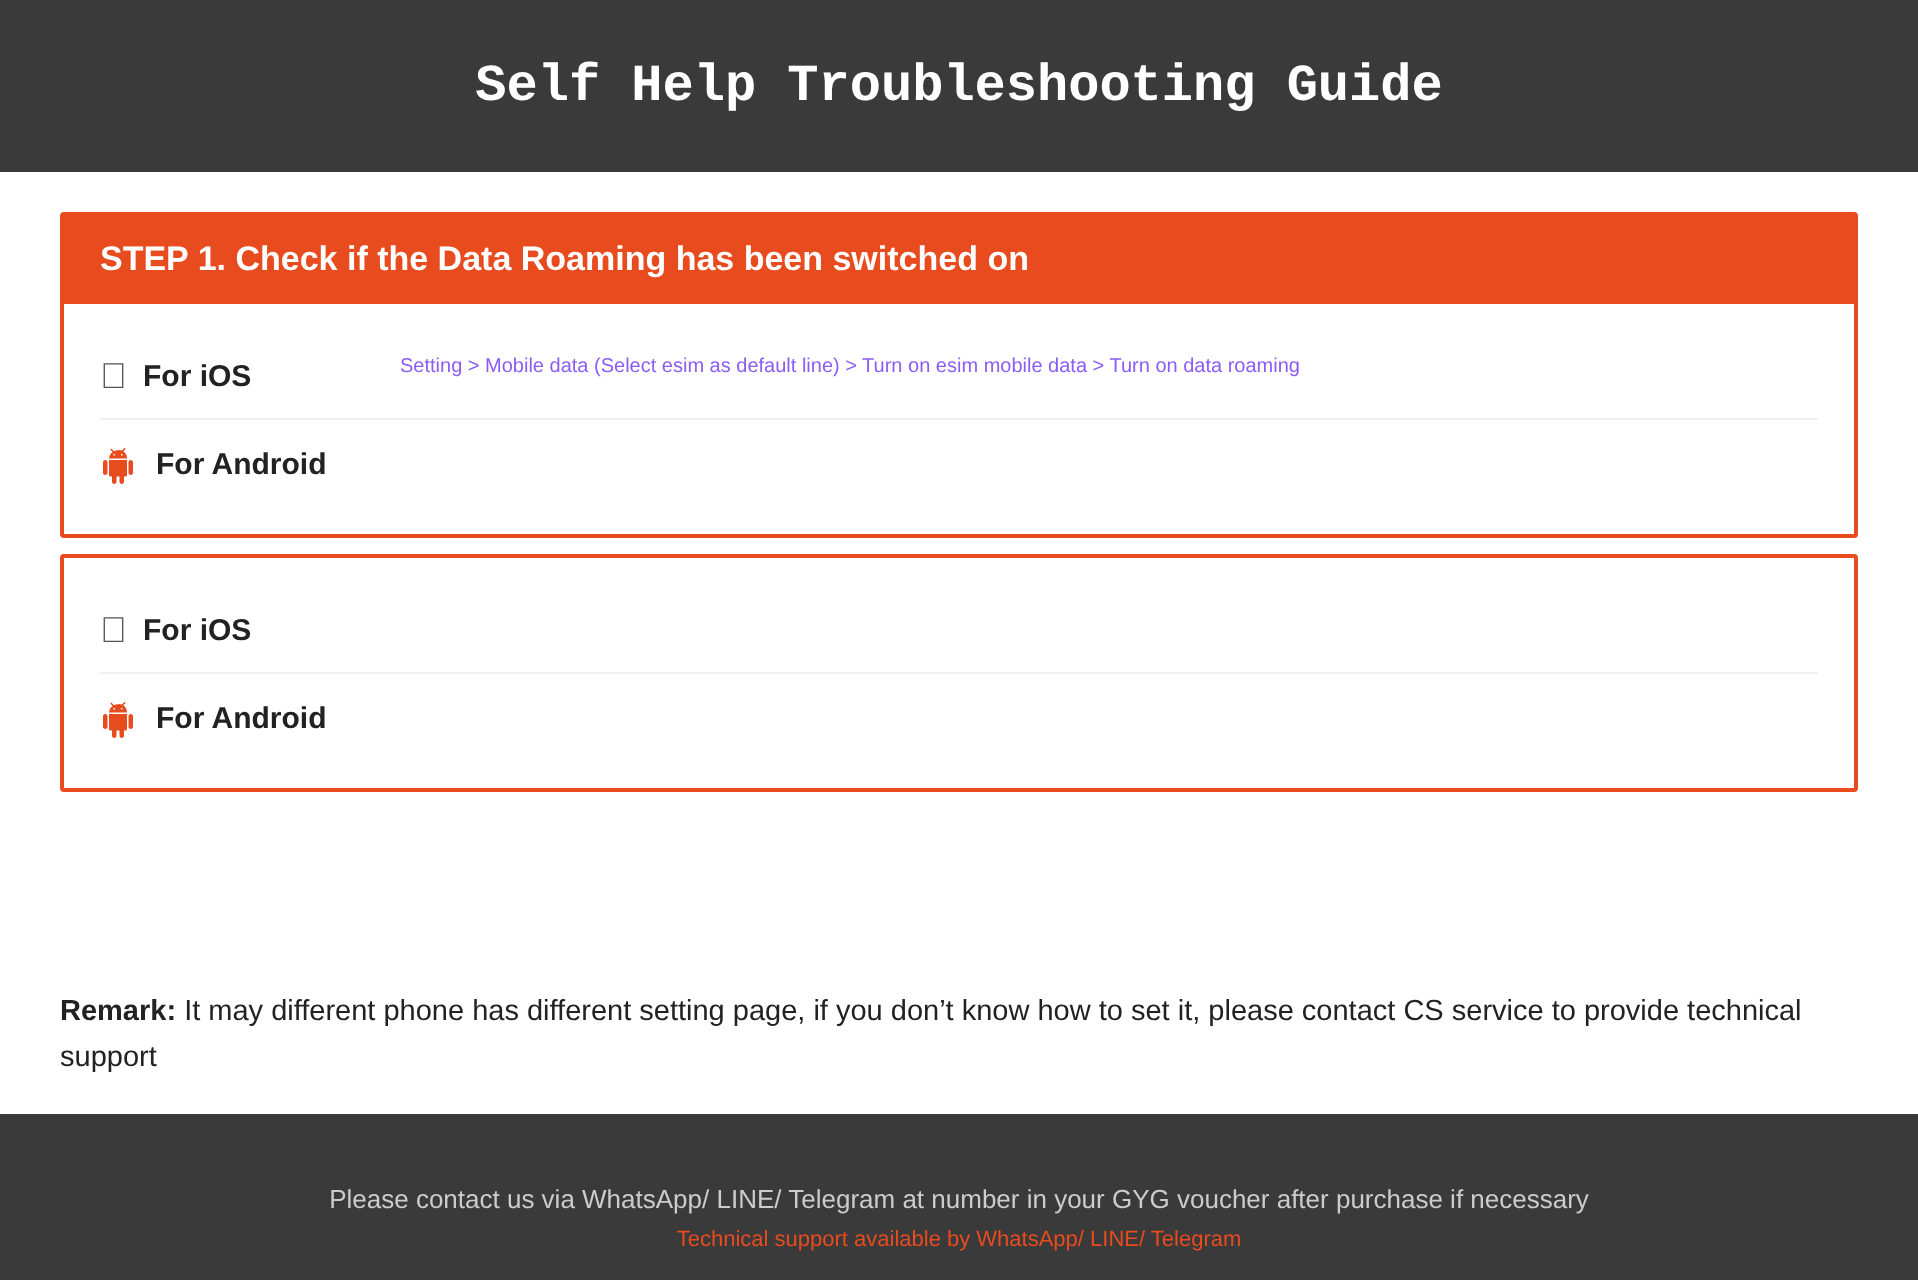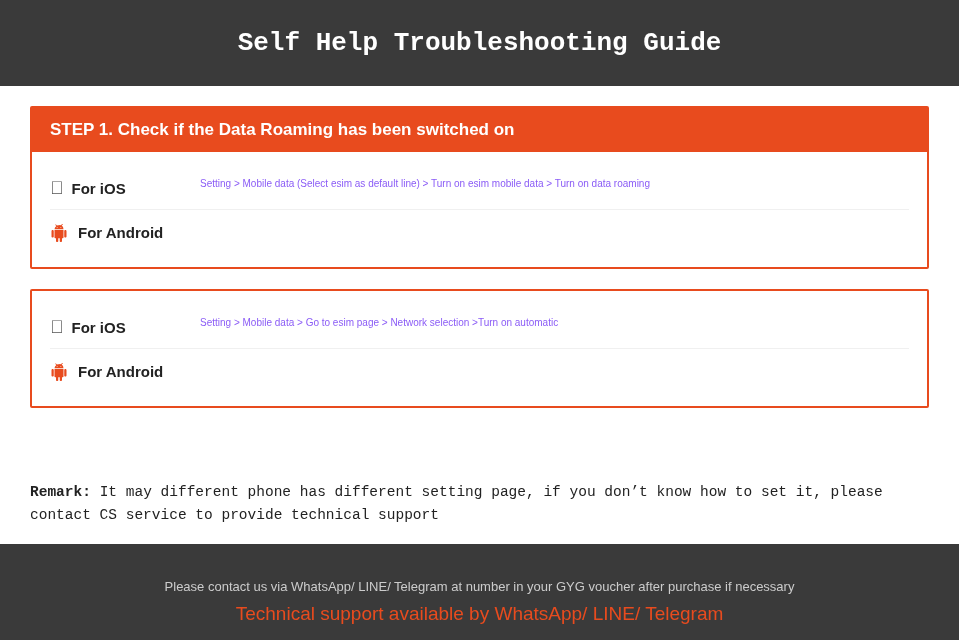--- a/index.html
+++ b/index.html
@@ -28,21 +28,21 @@
     
     .main-content {
       flex: 1;
       background: #fff;
       padding: 20px 30px;
     }
 
     
     .step-block {
       border: 2px solid #e84b1e;
-      margin-bottom: 20px;
+      margin-bottom: 8px;
       border-radius: 2px;
     }
 
     .step-header {
       background: #e84b1e;
       color: #fff;
       padding: 12px 18px;
       font-size: 17px;
       font-weight: bold;
     }
@@ -82,40 +82,39 @@
       line-height: 1.55;
       flex: 1;
     }
 
     
     .remark-section {
       padding: 6px 30px 16px 30px;
       font-size: 14.5px;
       color: #222;
       line-height: 1.6;
-      font-family: Liberation Mono, monospace;
     }
 
     .remark-section strong {
       font-weight: bold;
     }
 
     
     .footer {
       background: #3a3a3a;
       color: #ccc;
       text-align: center;
       padding: 32px 20px 10px;
       font-size: 13px;
       line-height: 1.7;
     }
 
     .footer-support {
       color: #e84b1e;
-      font-size: 19px;
+      font-size: 11px;
       text-align: center;
     }
 
     
     .step-divider {
       border: none;
       border-top: 1px solid #f0f0f0;
       margin: 2px 0;
     }
   </style>
@@ -157,21 +156,20 @@
   </div>
 
   <div class="step-block">
     <div class="step-content">
 
       <div class="step-row">
         <div class="platform-label">
           <span class="platform-icon ios-icon"></span>
           <span>For iOS</span>
         </div>
-        <div class="step-text">Setting &gt; Mobile data &gt; Go to esim page &gt; Network selection &gt;Turn on automatic</div>
       </div>
       <hr class="step-divider">
 
       <div class="step-row">
         <div class="platform-label">
           <span class="platform-icon android-icon">
             <svg width="18" height="18" viewBox="0 0 24 24" fill="#e84b1e" style="vertical-align:middle;margin-right:2px;">
               <path d="M6 18c0 .55.45 1 1 1h1v3.5c0 .83.67 1.5 1.5 1.5s1.5-.67 1.5-1.5V19h2v3.5c0 .83.67 1.5 1.5 1.5s1.5-.67 1.5-1.5V19h1c.55 0 1-.45 1-1V8H6v10zM3.5 8C2.67 8 2 8.67 2 9.5v7c0 .83.67 1.5 1.5 1.5S5 17.33 5 16.5v-7C5 8.67 4.33 8 3.5 8zm17 0c-.83 0-1.5.67-1.5 1.5v7c0 .83.67 1.5 1.5 1.5s1.5-.67 1.5-1.5v-7c0-.83-.67-1.5-1.5-1.5zm-4.97-5.84l1.3-1.3c.2-.2.2-.51 0-.71-.2-.2-.51-.2-.71 0l-1.48 1.48A5.84 5.84 0 0 0 12 1.5c-.96 0-1.86.23-2.66.63L7.85.65c-.2-.2-.51-.2-.71 0-.2.2-.2.51 0 .71l1.31 1.31A5.983 5.983 0 0 0 6 7h12a5.99 5.99 0 0 0-2.47-4.84zM10 5H9V4h1v1zm5 0h-1V4h1v1z"></path>
             </svg>
           </span>

